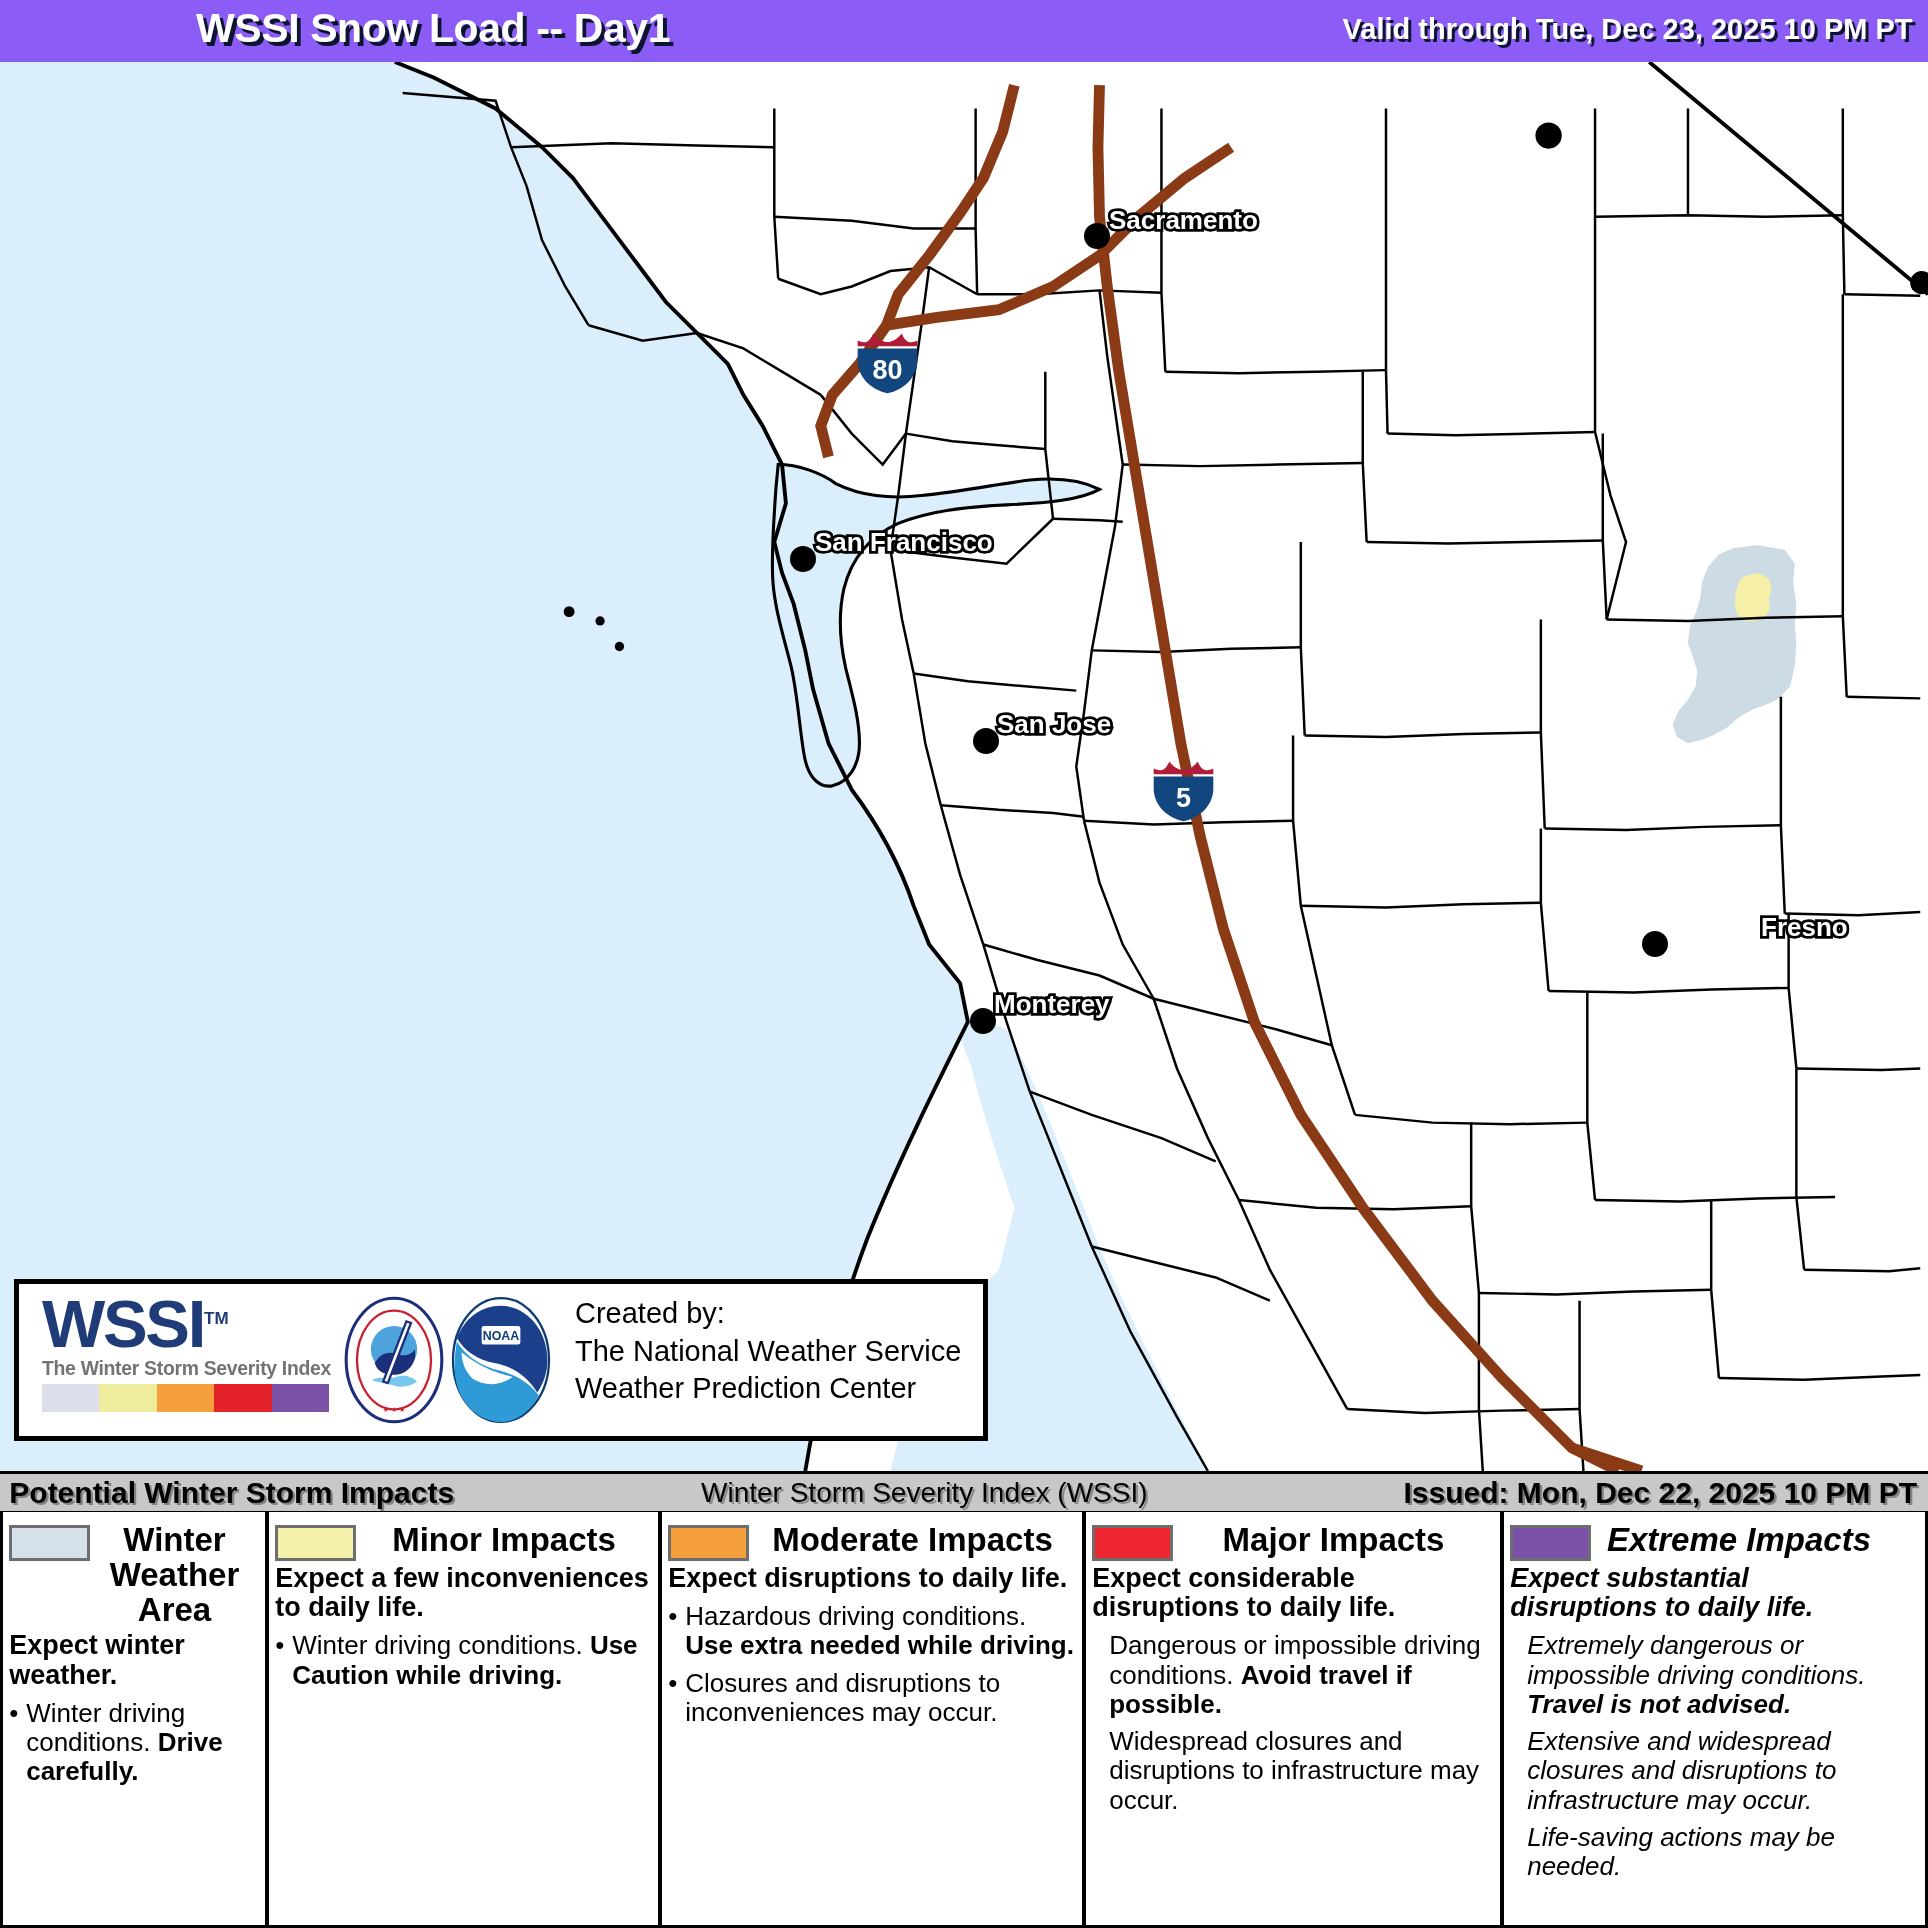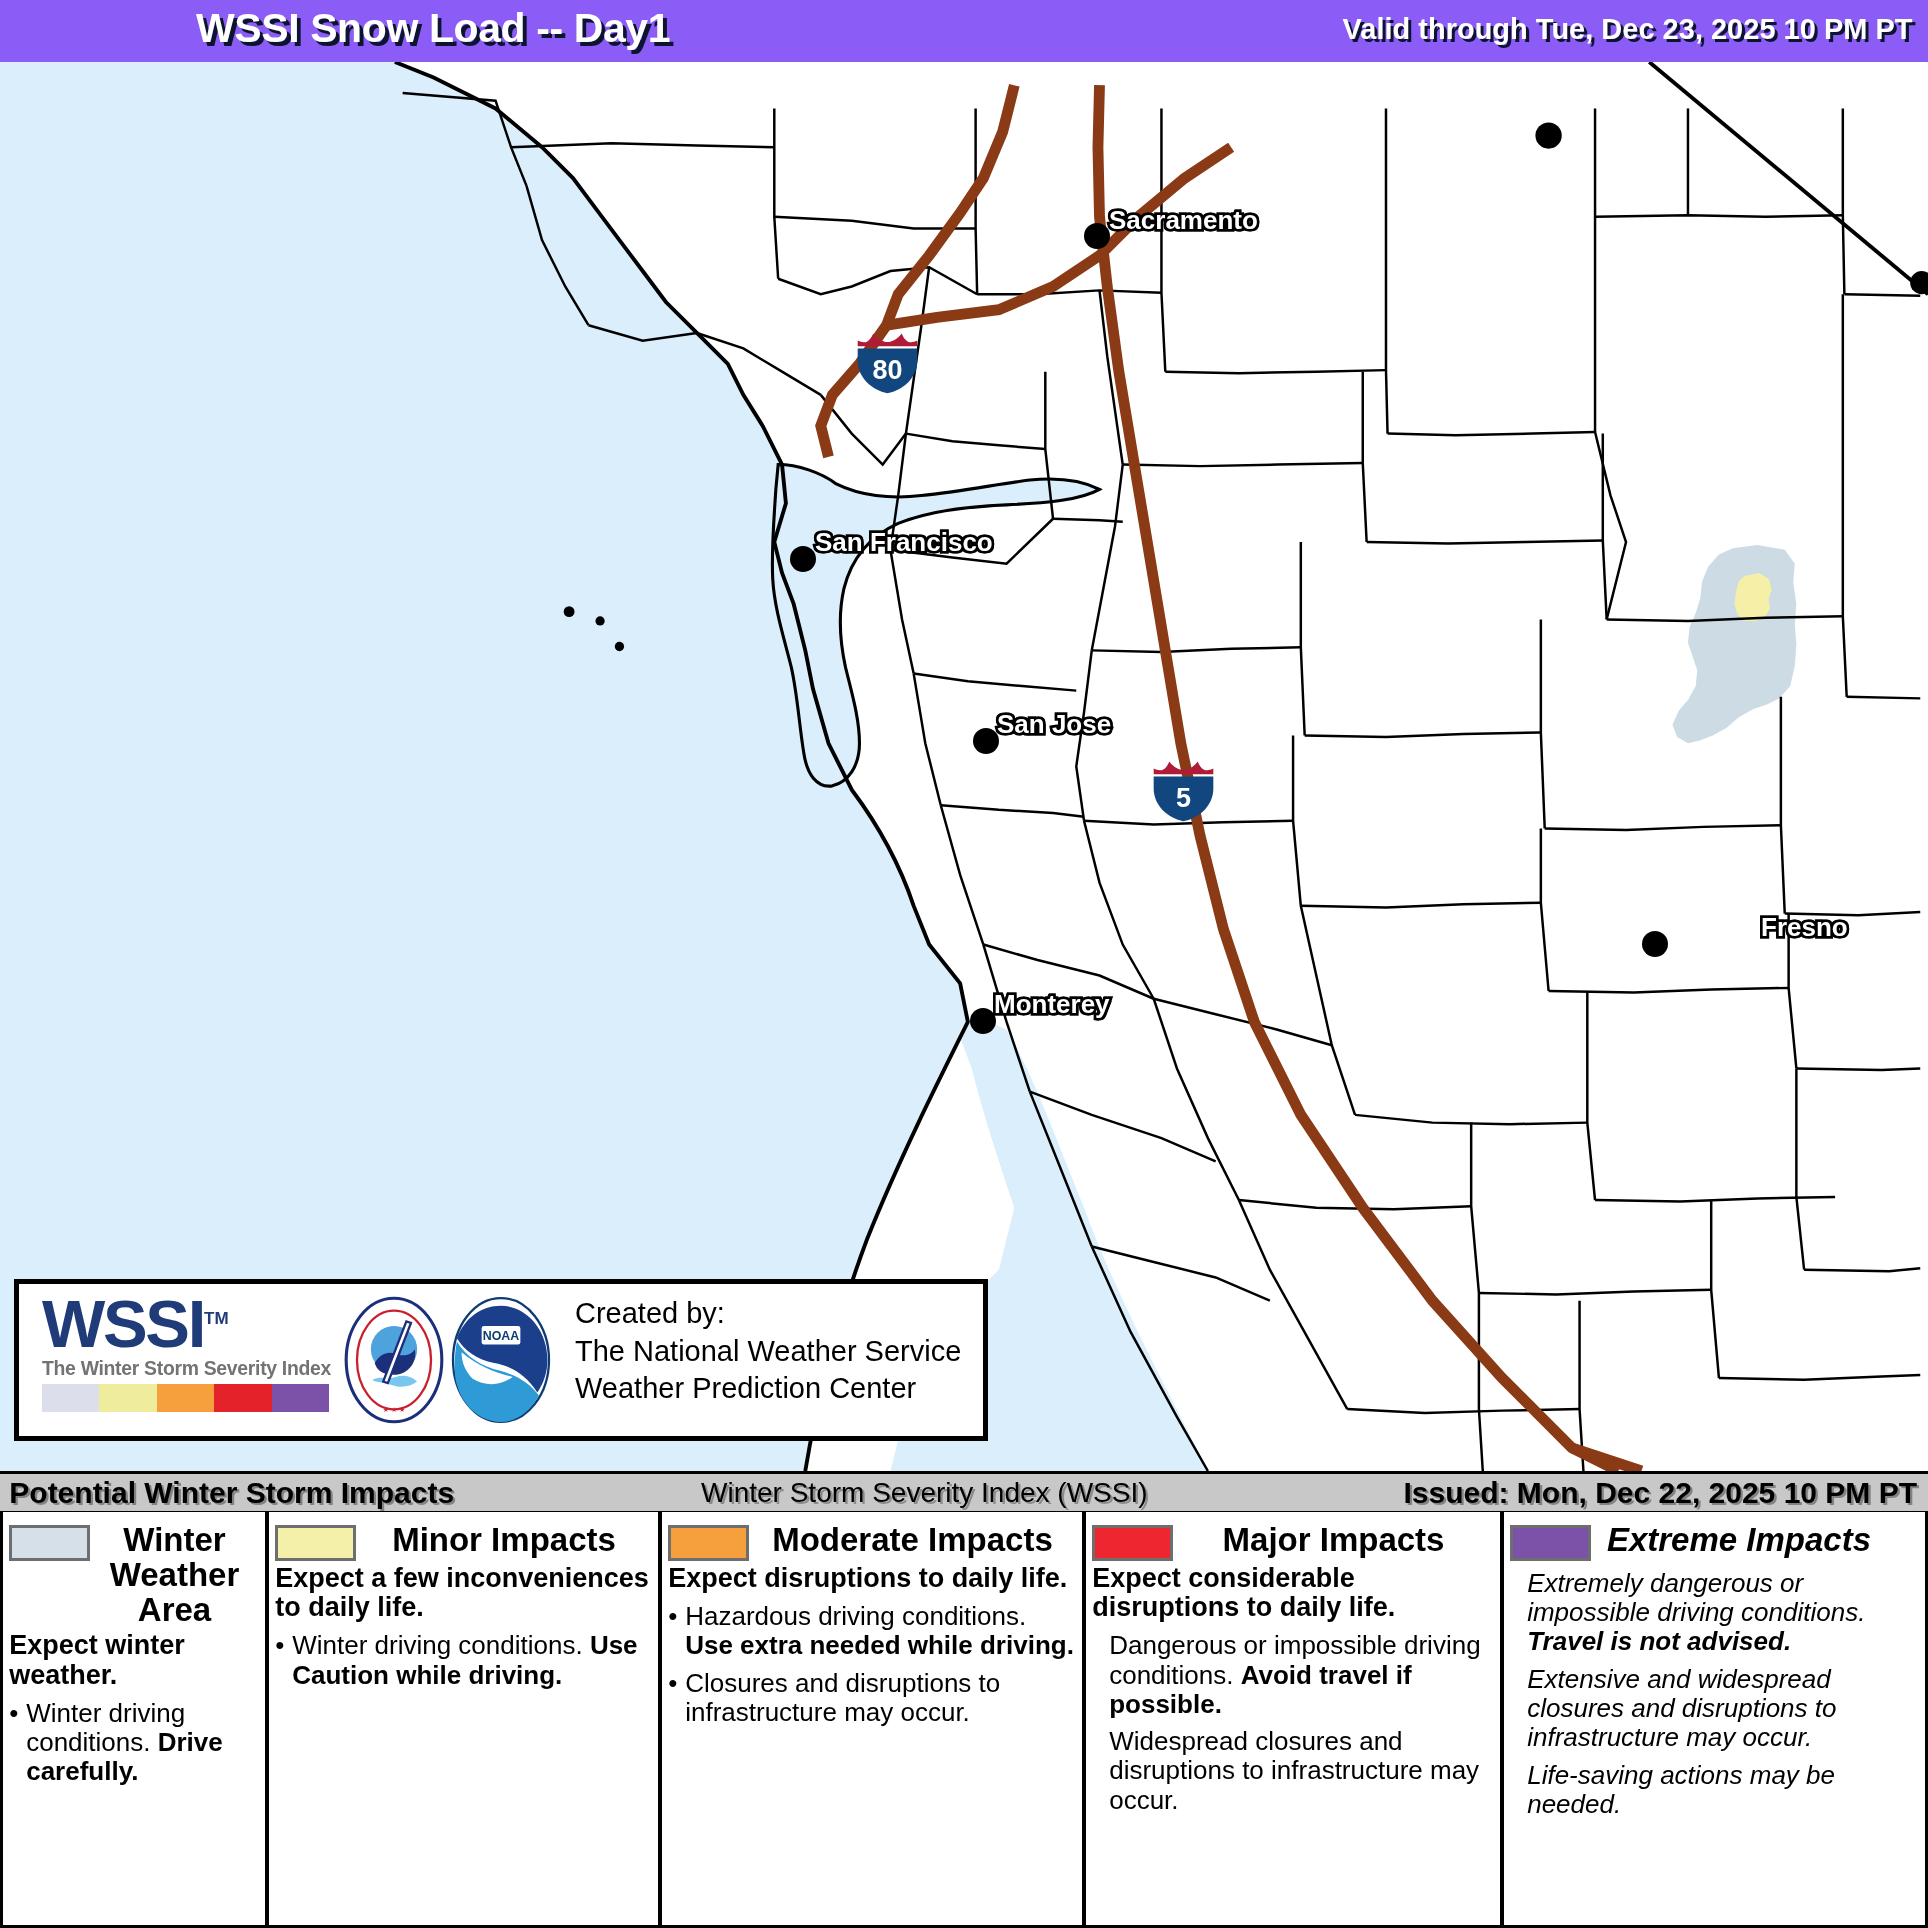--- a/index.html
+++ b/index.html
@@ -356,21 +356,21 @@
         <div class="swatch" style="background:#F5A03C"></div>
         <div class="lname">Moderate Impacts</div>
       </div>
       <div class="lsub">Expect disruptions to daily life.</div>
       <div class="litem">
         <span class="bul">•</span>
         <span class="txt"><span>Hazardous driving conditions. </span><b>Use extra needed while driving.</b></span>
       </div>
       <div class="litem">
         <span class="bul">•</span>
-        <span class="txt"><span>Closures and disruptions to infrastructure may occur.</span></span>
+        <span class="txt"><span>Closures and disruptions to inconveniences may occur.</span></span>
       </div>
     </div>
 
     <div class="lcol lc3">
       <div class="lhead">
         <div class="swatch" style="background:#EE2630"></div>
         <div class="lname">Major Impacts</div>
       </div>
       <div class="lsub">Expect considerable disruptions to daily life.</div>
       <div class="litem">
@@ -381,20 +381,21 @@
         <span class="bul hide">•</span>
         <span class="txt"><span>Widespread closures and disruptions to infrastructure may occur.</span></span>
       </div>
     </div>
 
     <div class="lcol lc4">
       <div class="lhead">
         <div class="swatch" style="background:#7B52A8"></div>
         <div class="lname">Extreme Impacts</div>
       </div>
+      <div class="lsub">Expect substantial disruptions to daily life.</div>
       <div class="litem">
         <span class="bul hide">•</span>
         <span class="txt"><span>Extremely dangerous or impossible driving conditions. </span><b>Travel is not advised.</b></span>
       </div>
       <div class="litem">
         <span class="bul hide">•</span>
         <span class="txt"><span>Extensive and widespread closures and disruptions to infrastructure may occur.</span></span>
       </div>
       <div class="litem">
         <span class="bul hide">•</span>

